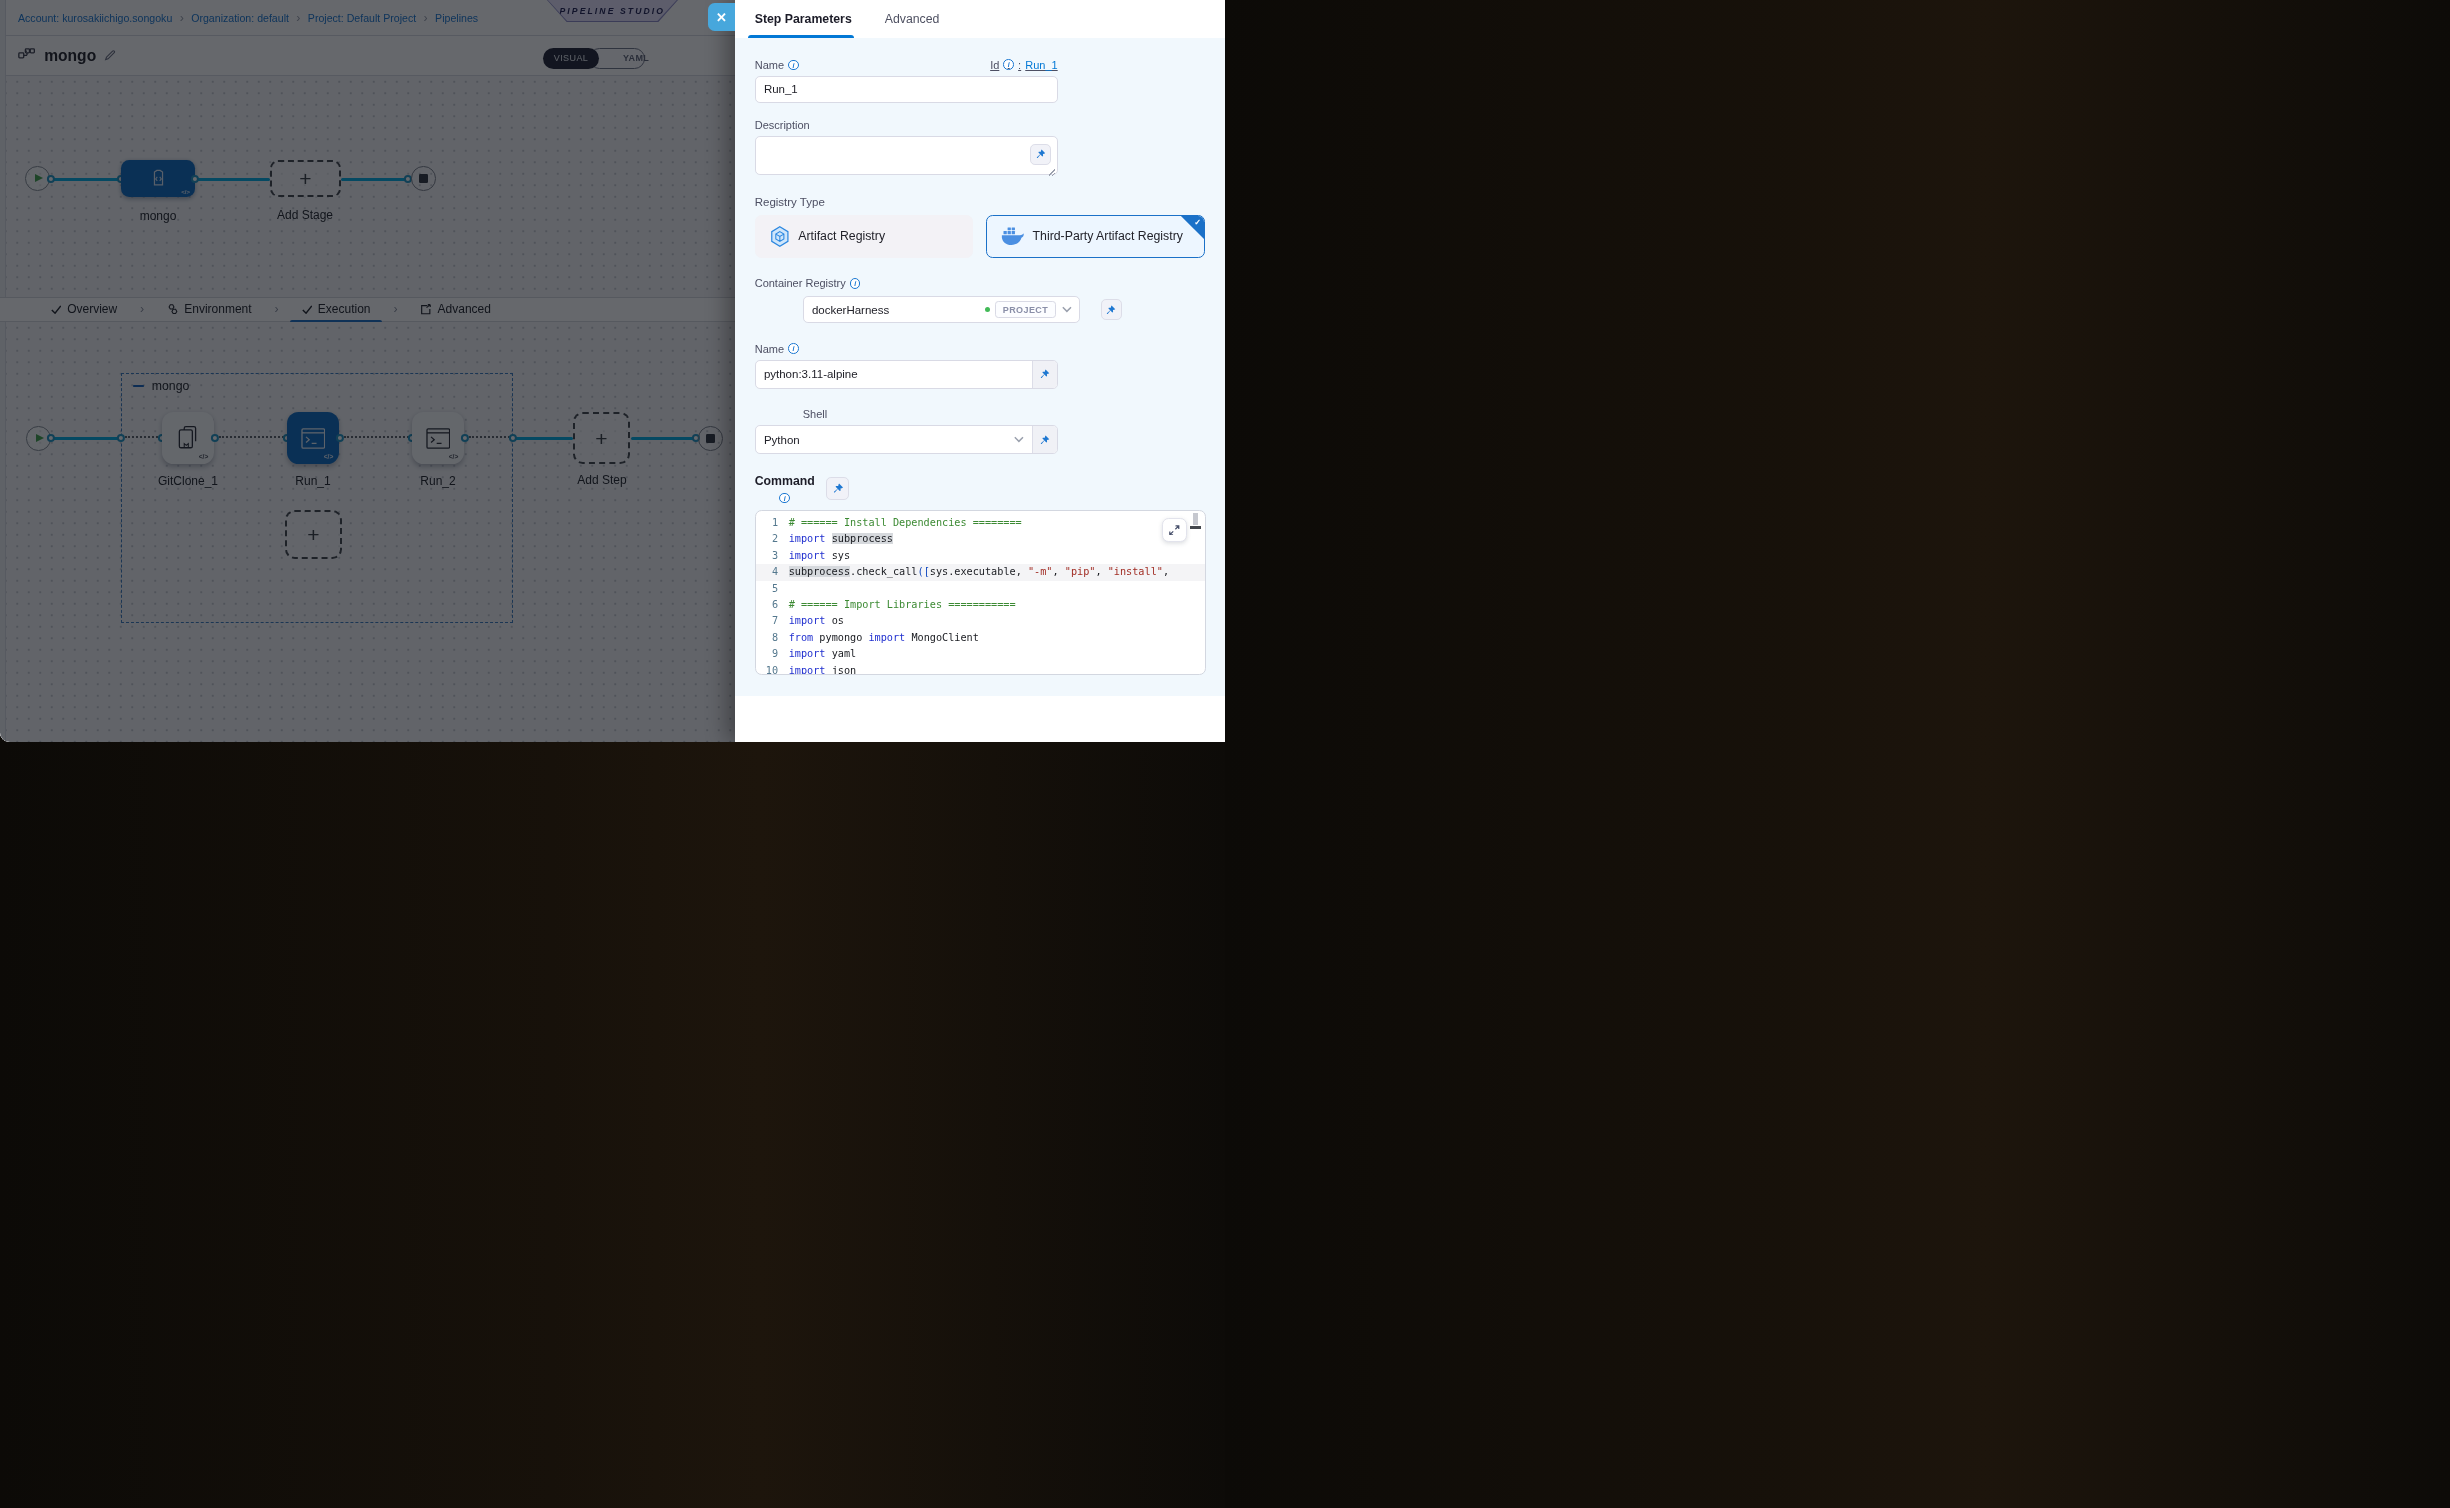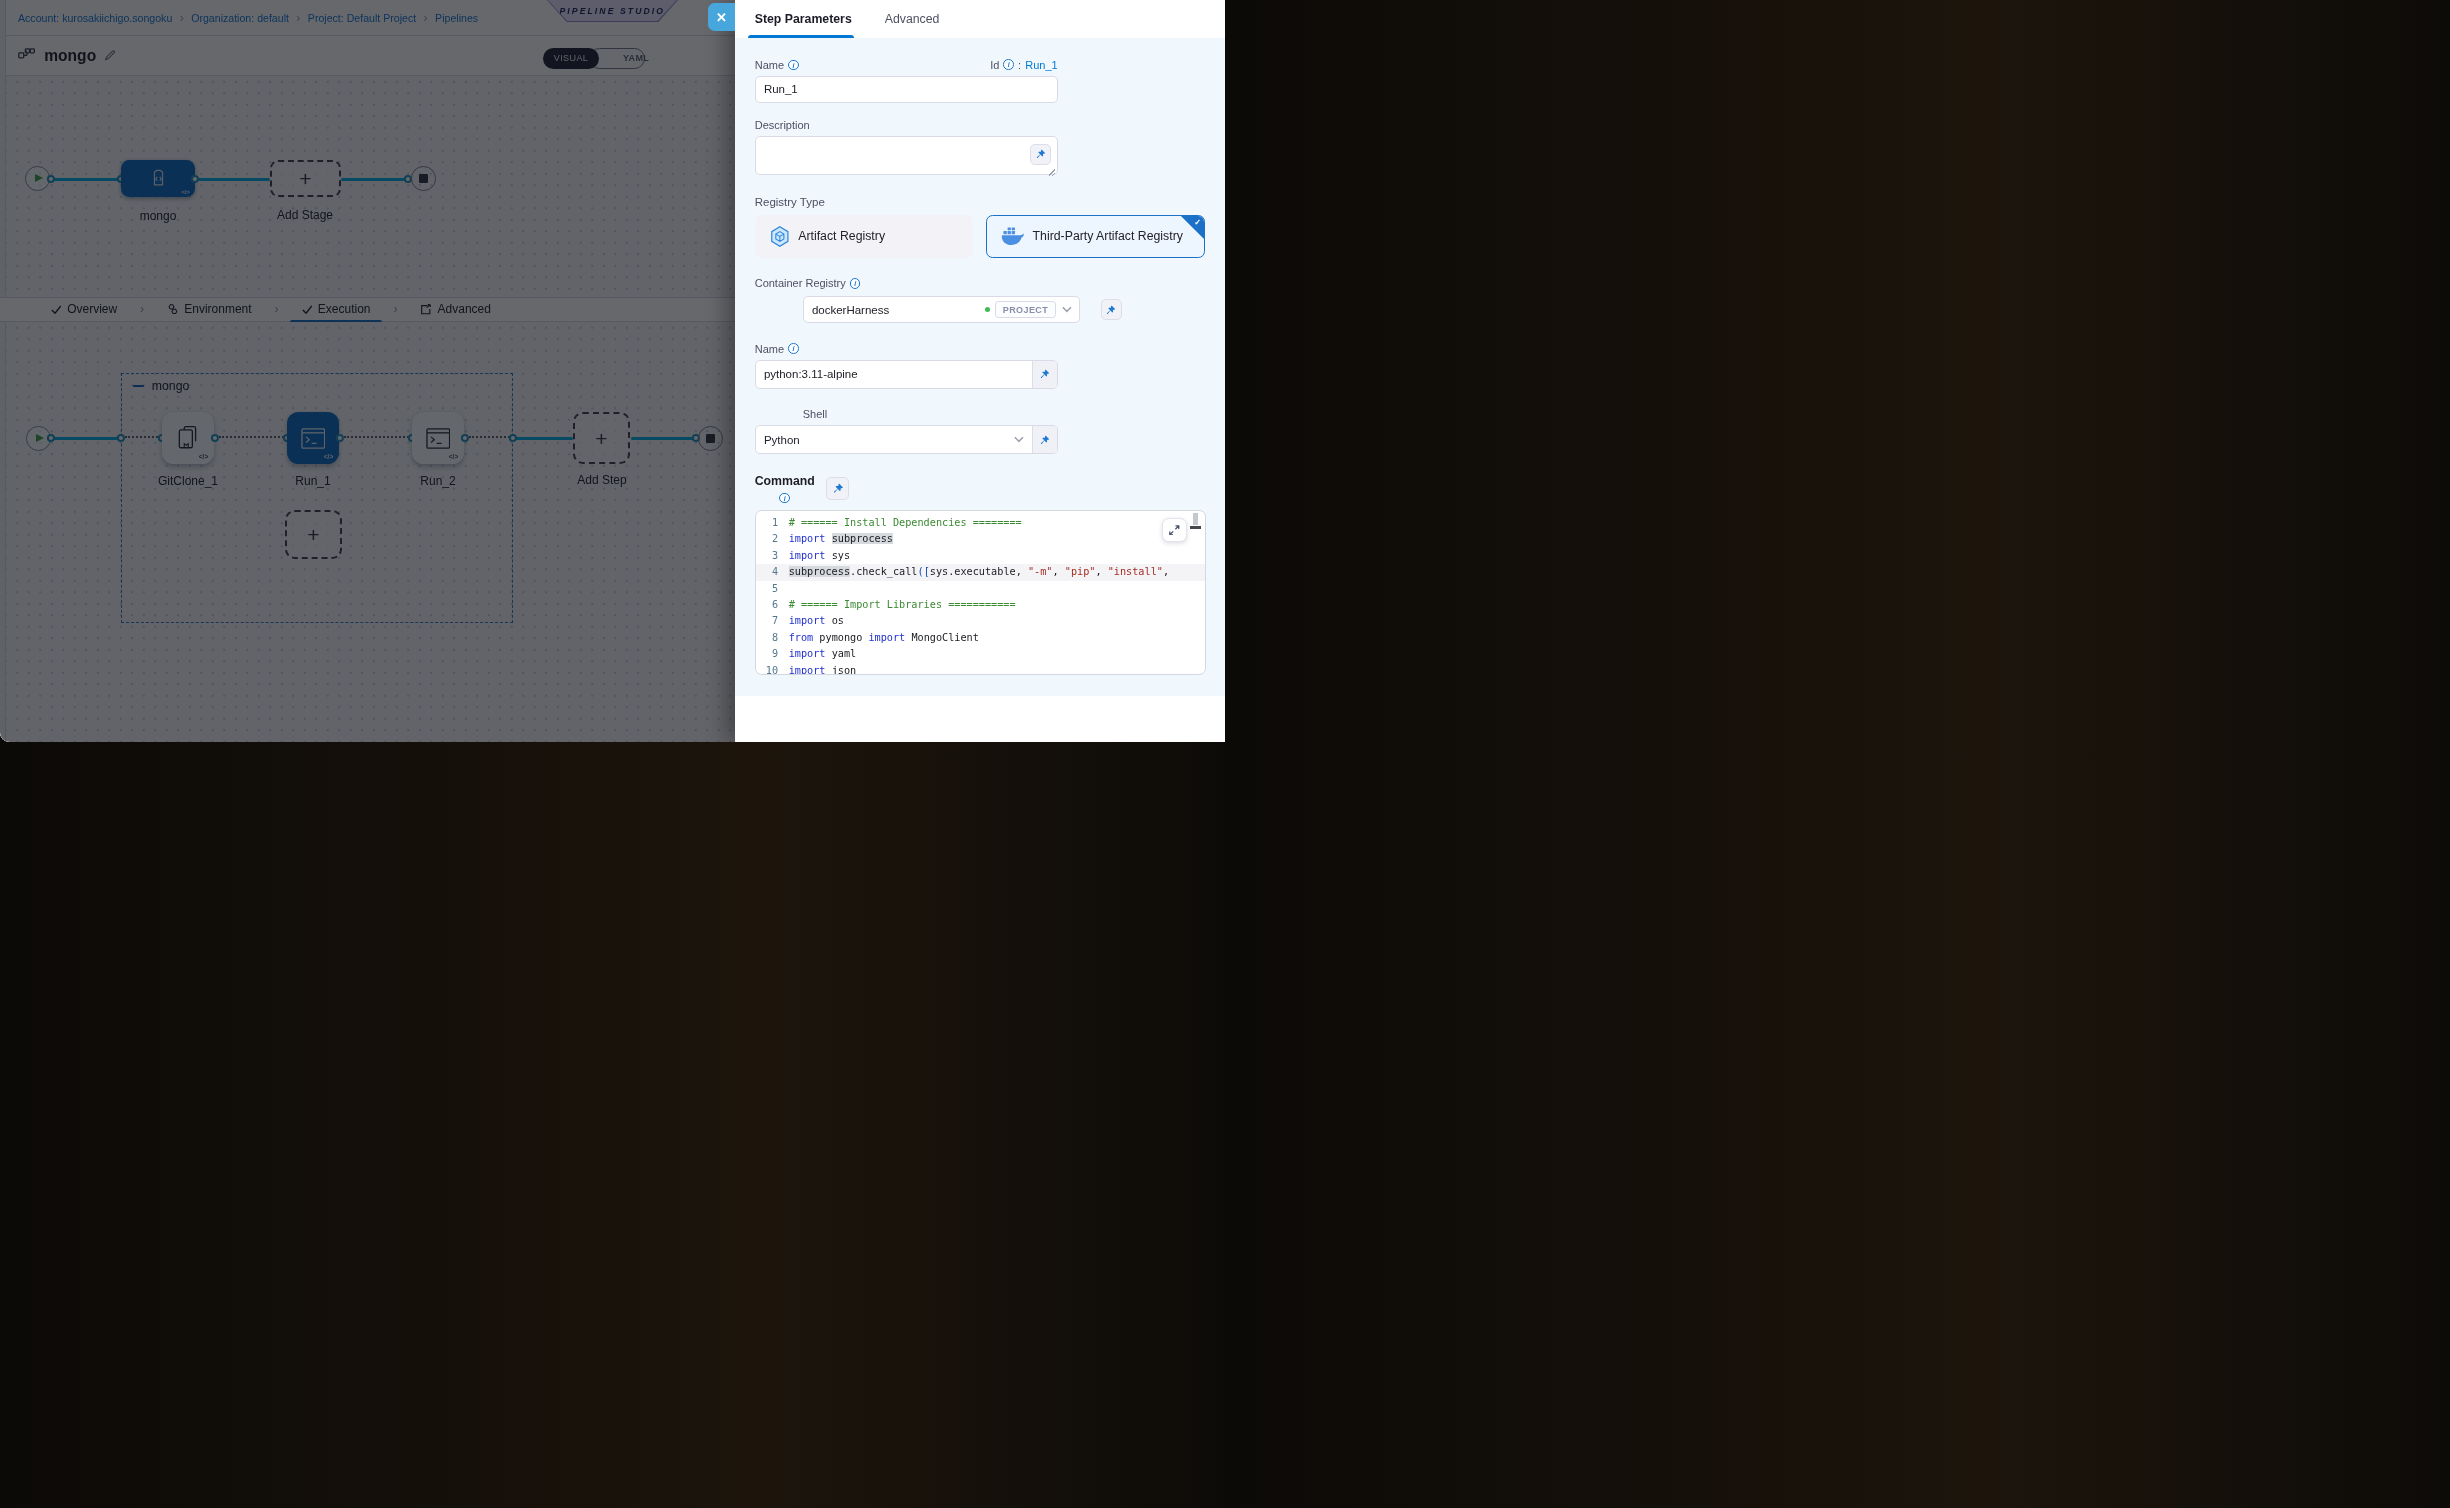--- a/index.html
+++ b/index.html
@@ -79,21 +79,21 @@
   .drawer-tabs { height:38px; display:flex; align-items:center; padding:0 13px 0 19.7px; position:relative; background:#fff; }
   .dtab { font-size:12.3px; position:relative; height:38px; display:flex; align-items:center; }
   .dtab.active { font-weight:bold; color:#1c1c28; }
   .dtab.idle { color:#4f5162; margin-left:33px; }
   .dtab-ul { position:absolute; left:13px; bottom:0; width:106px; height:3.3px; background:#0278d5; border-radius:3.3px 3.3px 0 0; }
   .drawer-body { position:relative; height:658px; background:#f1f8fd; padding:21px 0 0 19.7px; overflow:hidden; }
 
   .fld-label { font-size:11px; color:#4d4f63; display:flex; align-items:center; gap:4.1px; }
   .info-ic { width:10.6px; height:10.6px; border-radius:50%; border:1.1px solid #1b78d2; color:#1b78d2; font-size:7px; font-weight:bold; display:inline-flex; align-items:center; justify-content:center; font-style:italic; background:#fff; }
   .label-row { width:303px; display:flex; align-items:center; }
-  .id-chip { margin-left:auto; display:flex; align-items:flex-start; gap:4.1px; font-size:11px; color:#4d4f63; }
+  .id-chip { margin-left:auto; display:flex; align-items:flex-start; gap:4.1px; font-size:11px; color:#4d4f63;text-decoration:underline; }
   .id-chip .idv { color:#0278d5; }
   .text-input { margin-top:4.9px; width:303px; height:27px; border:0.8px solid #d9dae5; border-radius:4.9px; background:#fff; padding:0 8.2px; font-size:11.5px; color:#22222a; font-family:inherit; display:block; }
   .desc-wrap { position:relative; width:303px; margin-top:4.9px; }
   .desc-area { width:303px; height:39px; border:0.8px solid #d9dae5; border-radius:4.9px; background:#fff; resize:none; font-family:inherit; }
   .pin-btn { width:21px; height:21px; background:#f1f2f8; border:0.8px solid #dcdde8; border-radius:4.9px; display:inline-flex; align-items:center; justify-content:center; cursor:pointer; }
   .desc-pin { position:absolute; right:6.6px; top:7.4px; }
   .resize-nub { position:absolute; right:2.5px; bottom:2.5px; width:6.6px; height:6.6px;
      background:linear-gradient(135deg, transparent 45%, #9aa0ad 45%, #9aa0ad 55%, transparent 55%, transparent 70%, #9aa0ad 70%, #9aa0ad 80%, transparent 80%); }
 
   .reg-row { display:flex; gap:13px; margin-top:6.6px; }

